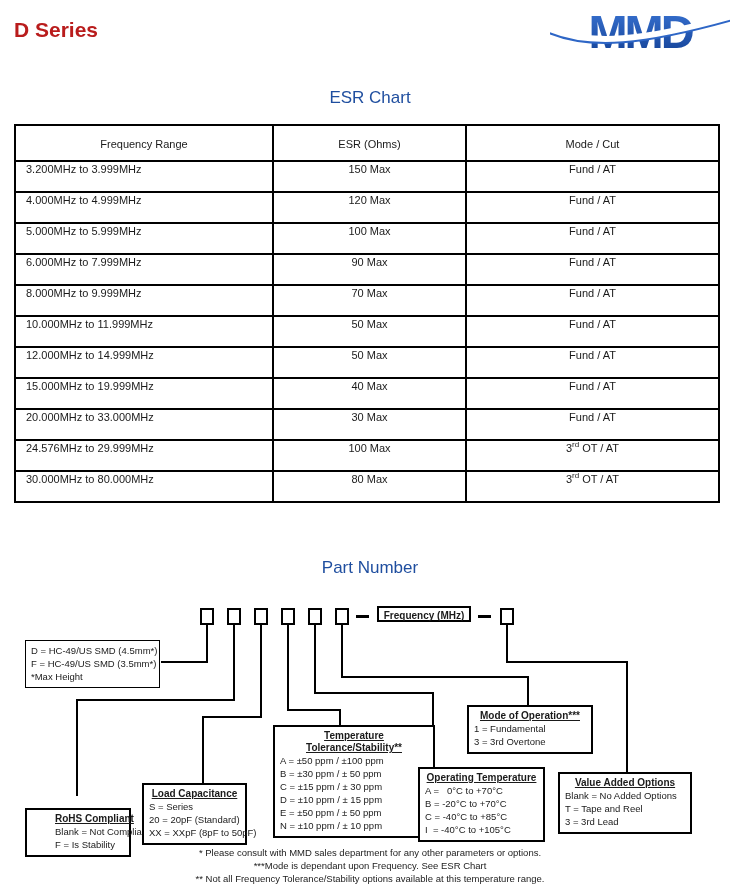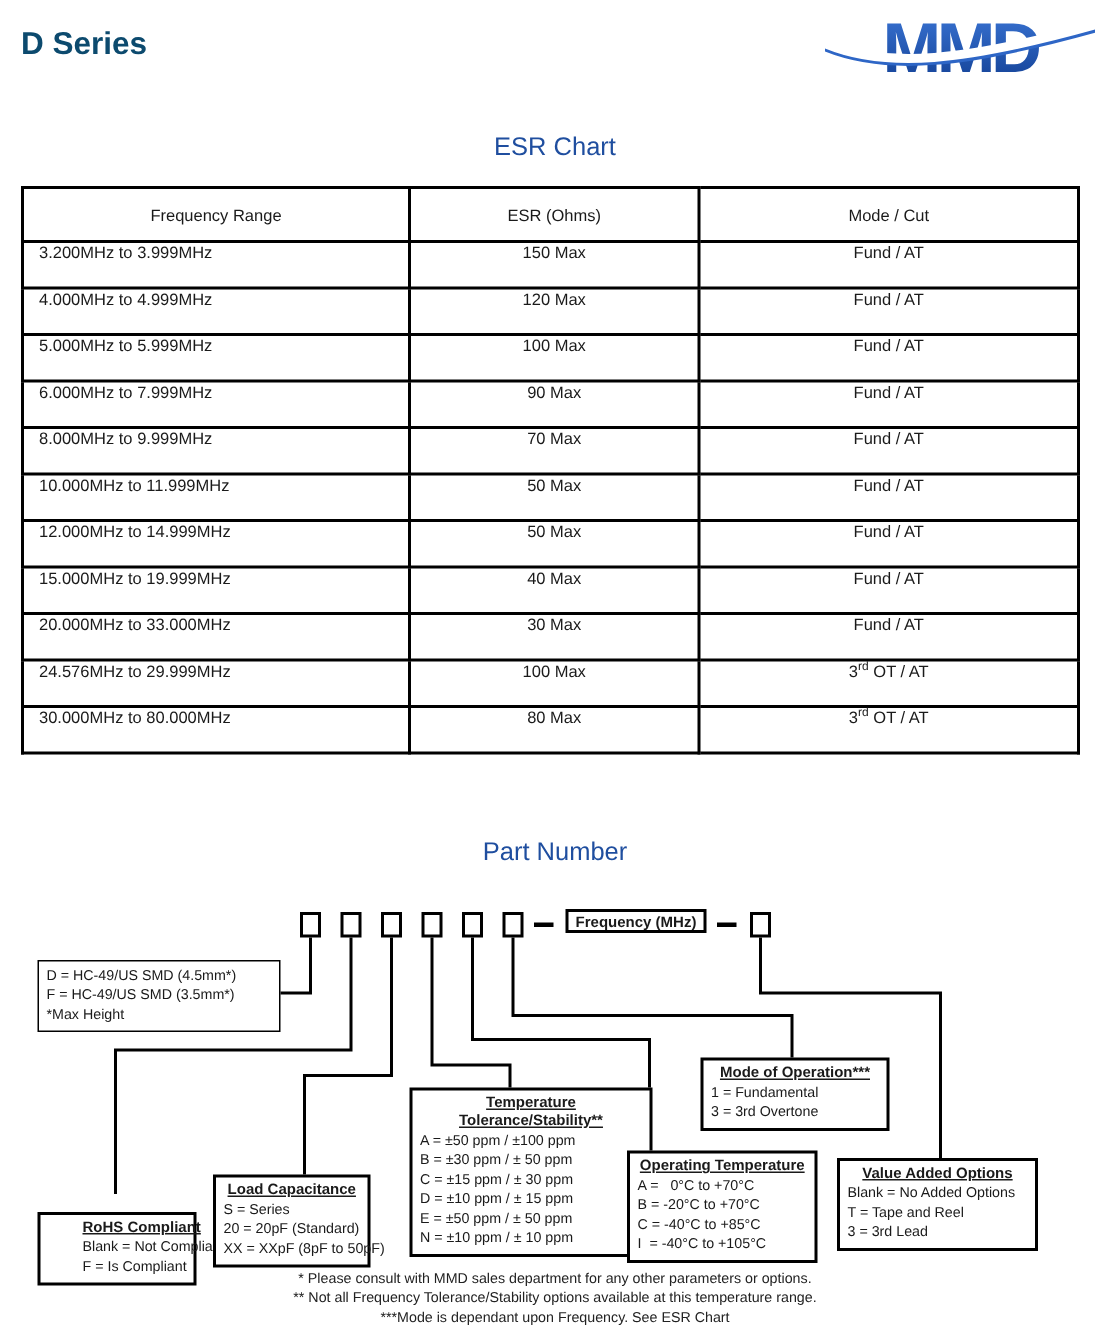--- a/index.html
+++ b/index.html
@@ -1,20 +1,20 @@
 <!DOCTYPE html>
 <html style="--accent: #1F4E9F;"><head>
 <meta charset="utf-8">
 <style>
   * { margin:0; padding:0; box-sizing:border-box; }
   html,body { background:#fff; }
   body { width:740px; height:886px; font-family:"Liberation Sans", sans-serif; color:#1a1a1a; }
   #page { position:relative; width:740px; height:886px; background:#fff; overflow:hidden; }
 
-  .doc-title { position:absolute; left:14px; top:18px; font-size:21px; font-weight:bold; color:#0c4a6e; }
+  .doc-title { position:absolute; left:14px; top:18px; font-size:21px; font-weight:bold; color:#b91c1c; }
   .logo-wrap { position:absolute; left:550px; top:5px; width:180px; height:54px; }
 
   .section-title { position:absolute; left:0; width:740px; text-align:center;
                    font-size:17px; font-weight:normal; color:var(--accent,#1F4E9F); }
   #esr-title { top:88px; }
   #pn-title  { top:558px; }
 
   
   table.esr { position:absolute; left:14px; top:124px; width:704px;
               border-collapse:collapse; table-layout:fixed; font-size:11px; }
@@ -34,21 +34,21 @@
                border:2px solid #000; background:#fff; }
   .pn-dash { position:absolute; top:20px; width:13px; height:3px; background:#000; }
   .freq-box { position:absolute; left:377px; top:11px; width:94px; height:16px;
               border:2px solid #000; background:#fff; text-align:center;
               font-size:10px; font-weight:bold; line-height:16px; }
 
   .optbox { position:absolute; border:2px solid #000; background:#fff; padding:3px 5px 4px; }
   .optbox .optbox-title { font-size:10px; font-weight:bold; text-align:center;
                           text-decoration:underline; white-space:pre; margin-bottom:1px; }
   .optbox .opt-line { font-size:9.5px; line-height:13px; white-space:pre; }
-  #package-box { border-width:1px; left:25px; top:45px; width:162px; }
+  #package-box { border-width:1px; left:25px; top:45px; width:135px; }
   #rohs-box    { left:25px;  top:213px; width:106px;padding-left:28px; }
   #loadcap-box { left:142px; top:188px; width:105px; }
   #temp-box    { left:273px; top:130px; width:162px; }
   #optemp-box  { left:418px; top:172px; width:127px; }
   #mode-box    { left:467px; top:110px; width:126px; }
   #value-box   { left:558px; top:177px; width:134px; }
 
   #footnotes { position:absolute; left:0; top:251px; width:740px; text-align:center; }
   #footnotes .footnote { font-size:9.5px; line-height:13px; color:#222; }
 </style>
@@ -192,21 +192,21 @@
           <div class="opt-line">F = HC-49/US SMD (3.5mm*)</div>
           <div class="opt-line">*Max Height</div>
         </div>
     </div>
 
     <div class="optbox" id="rohs-box">
       <div class="optbox-title">RoHS Compliant</div>
       <div>
 
       <div class="opt-line">Blank = Not Compliant</div>
-          <div class="opt-line">F = Is Compliant</div>
+          <div class="opt-line">F = Is Stability</div>
         </div>
     </div>
 
     <div class="optbox" id="loadcap-box">
       <div class="optbox-title">Load Capacitance</div>
       <div>
 
       <div class="opt-line">S = Series</div>
           <div class="opt-line">20 = 20pF (Standard)</div>
           <div class="opt-line">XX = XXpF (8pF to 50pF)</div>
@@ -253,18 +253,18 @@
 
       <div class="opt-line">Blank = No Added Options</div>
           <div class="opt-line">T = Tape and Reel</div>
           <div class="opt-line">3 = 3rd Lead</div>
         </div>
     </div>
 
     <div id="footnotes">
 
     <div class="footnote">* Please consult with MMD sales department for any other parameters or options.</div>
+        <div class="footnote">***Mode is dependant upon Frequency. See ESR Chart</div>
         <div class="footnote">** Not all Frequency Tolerance/Stability options available at this temperature range.</div>
-        <div class="footnote">***Mode is dependant upon Frequency. See ESR Chart</div>
       </div>
 
   </div>
 </div>
 
 </body></html>

